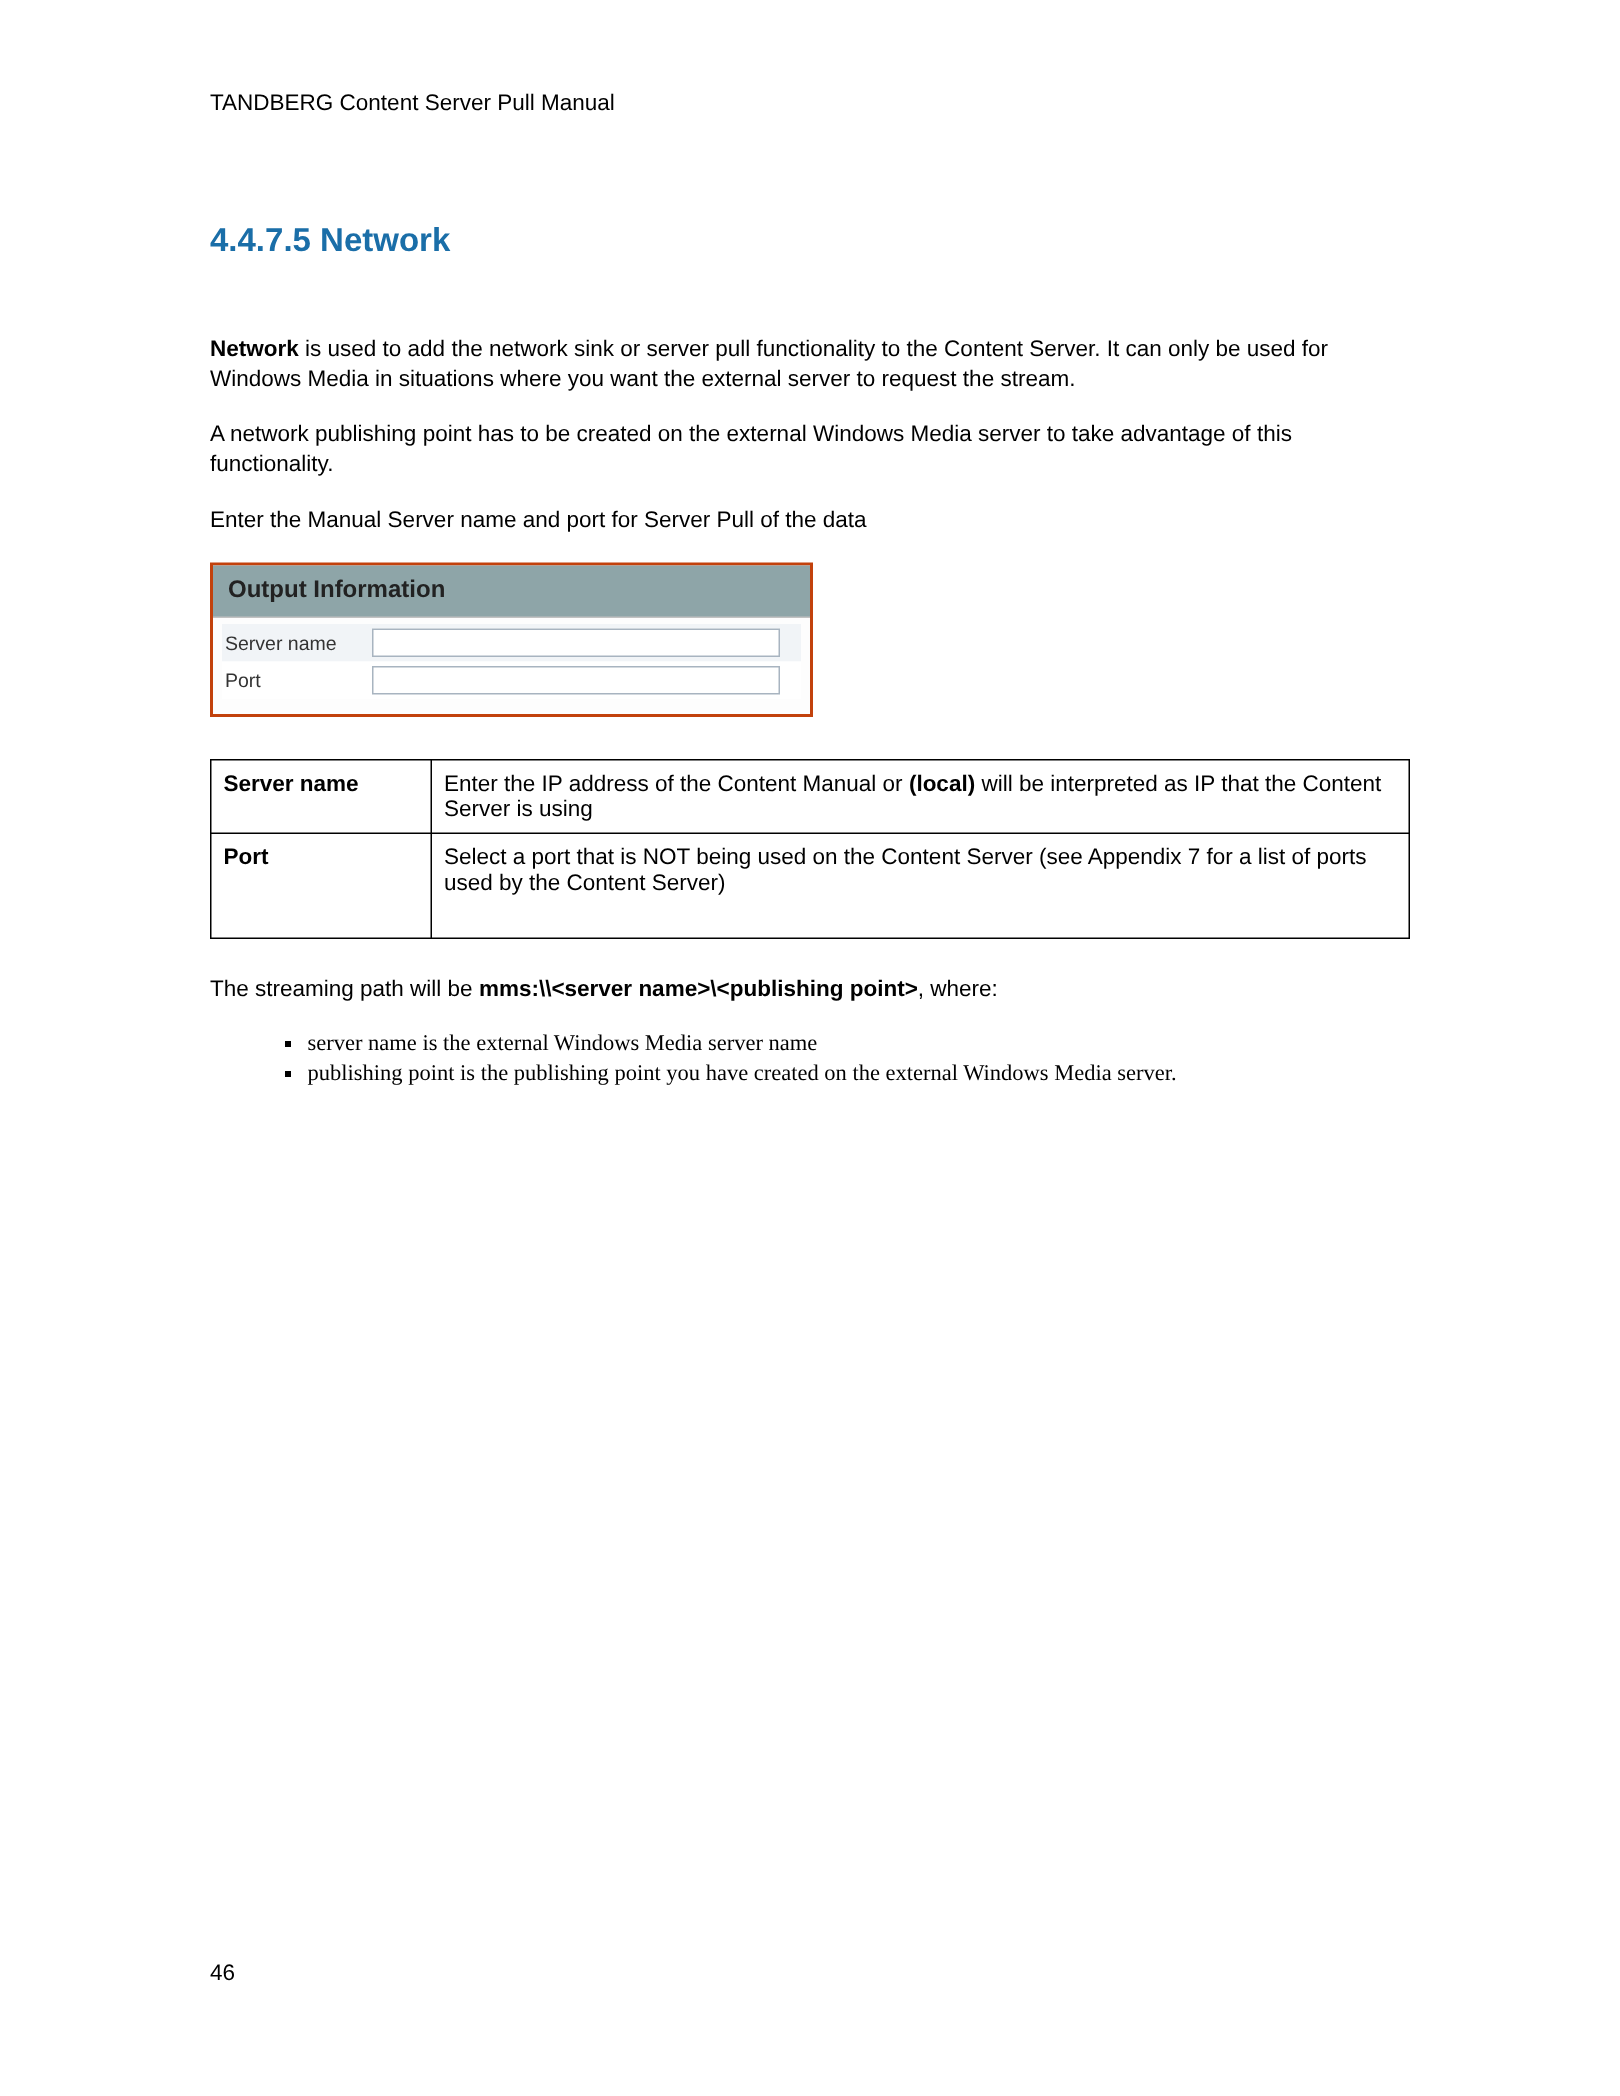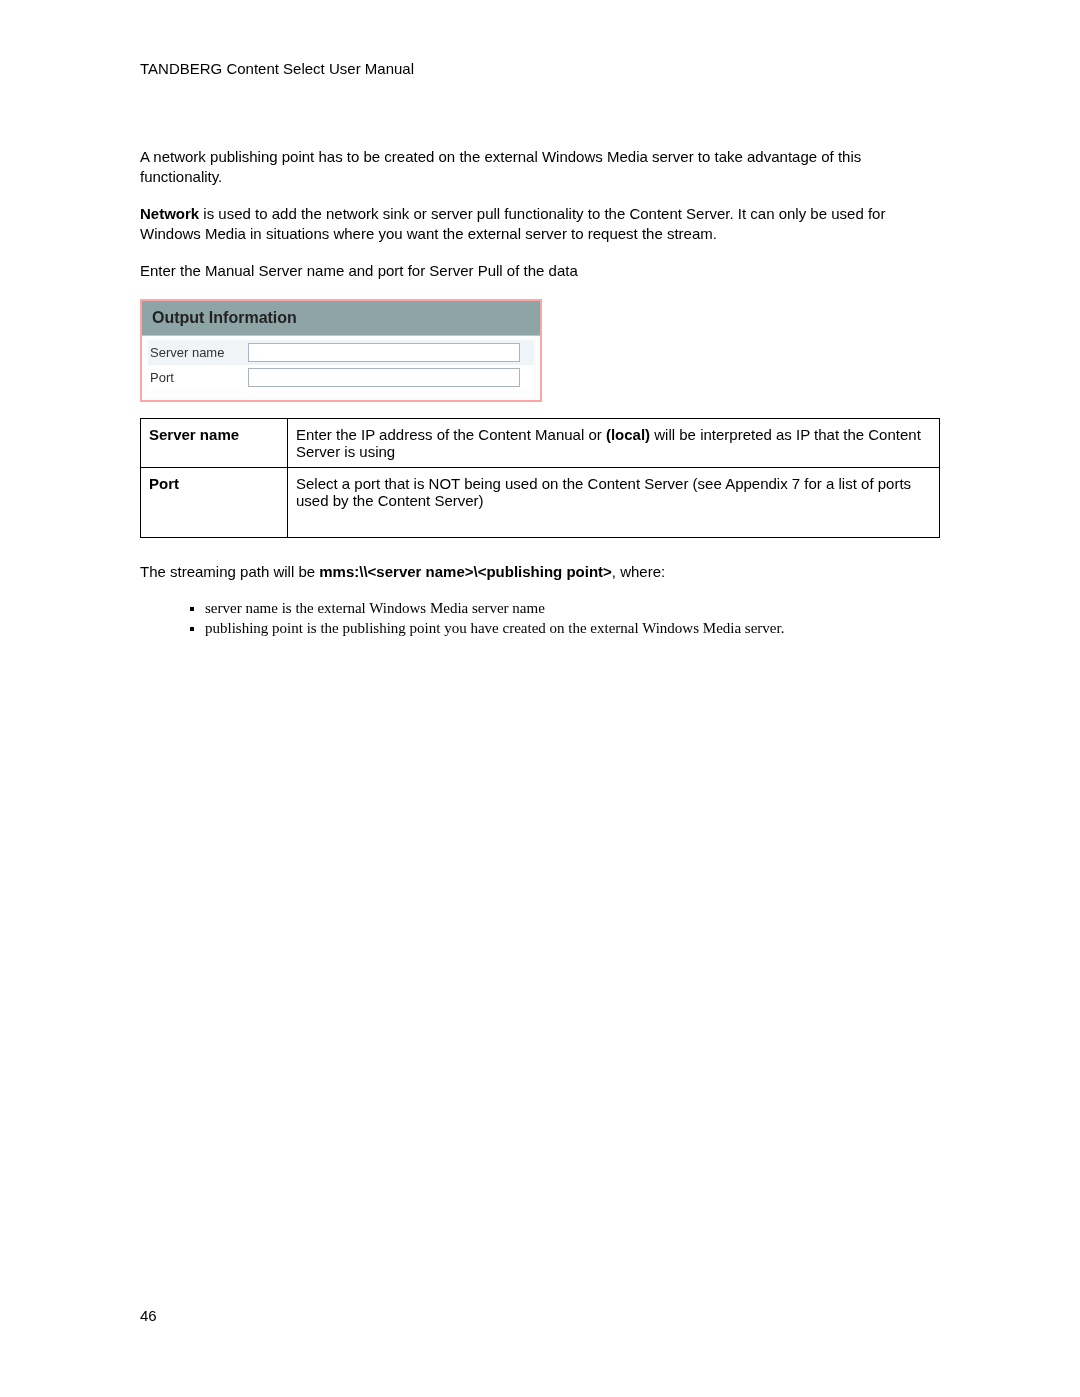--- a/index.html
+++ b/index.html
@@ -28,25 +28,25 @@
       font-weight: bold;
       font-size: 22px;
       margin-bottom: 50px;
     }
     .para {
       font-size: 15px;
       line-height: 1.3;
       margin-bottom: 18px;
     }
     .screenshot-box {
-      border: 2px solid #fca5a5;
+      border: 2px solid #c2410c;
       background: #fdfdfd;
       width: 398px;
       margin-top: 12px;
-      margin-bottom: 16px;
+      margin-bottom: 28px;
     }
     .screenshot-header {
       background: #8ea5a8;
       color: #222;
       font-weight: bold;
       font-size: 16px;
       padding: 8px 10px;
       border-bottom: 1px solid #c2c2c2;
     }
     .screenshot-body {
@@ -107,28 +107,33 @@
       left: 140px;
       font-size: 15px;
     }
     .bold { font-weight: bold; }
   </style>
 </head>
 <body>
 
 <div class="page">
 
-  <div class="doc-header">TANDBERG Content Select User Manual</div>
+  <div class="doc-header">TANDBERG Content Server Pull Manual</div>
 
-
-  <div class="para">A network publishing point has to be created on the external Windows Media server to take advantage of this functionality.</div>
+  <div class="section-heading">
+    <span>4.4.7.5</span>
+    <span> </span>
+    <span>Network</span>
+  </div>
 
   <div class="para">
     <span class="bold">Network</span><span> is used to add the network sink or server pull functionality to the Content Server. It can only be used for Windows Media in situations where you want the external server to request the stream.</span>
   </div>
+
+  <div class="para">A network publishing point has to be created on the external Windows Media server to take advantage of this functionality.</div>
 
   <div class="para">Enter the Manual Server name and port for Server Pull of the data</div>
 
   <div class="screenshot-box">
     <div class="screenshot-header">Output Information</div>
     <div class="screenshot-body">
       <div class="field-row">
         <div class="field-label">Server name</div>
         <div class="field-input" value=""></div>
       </div>

